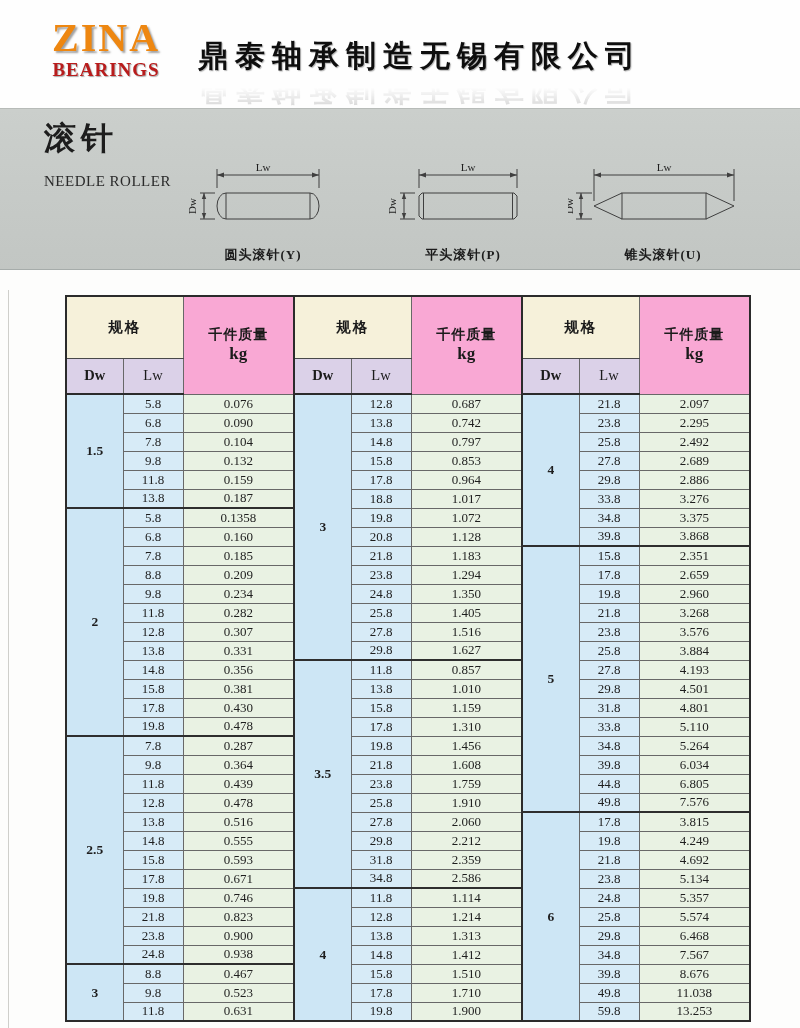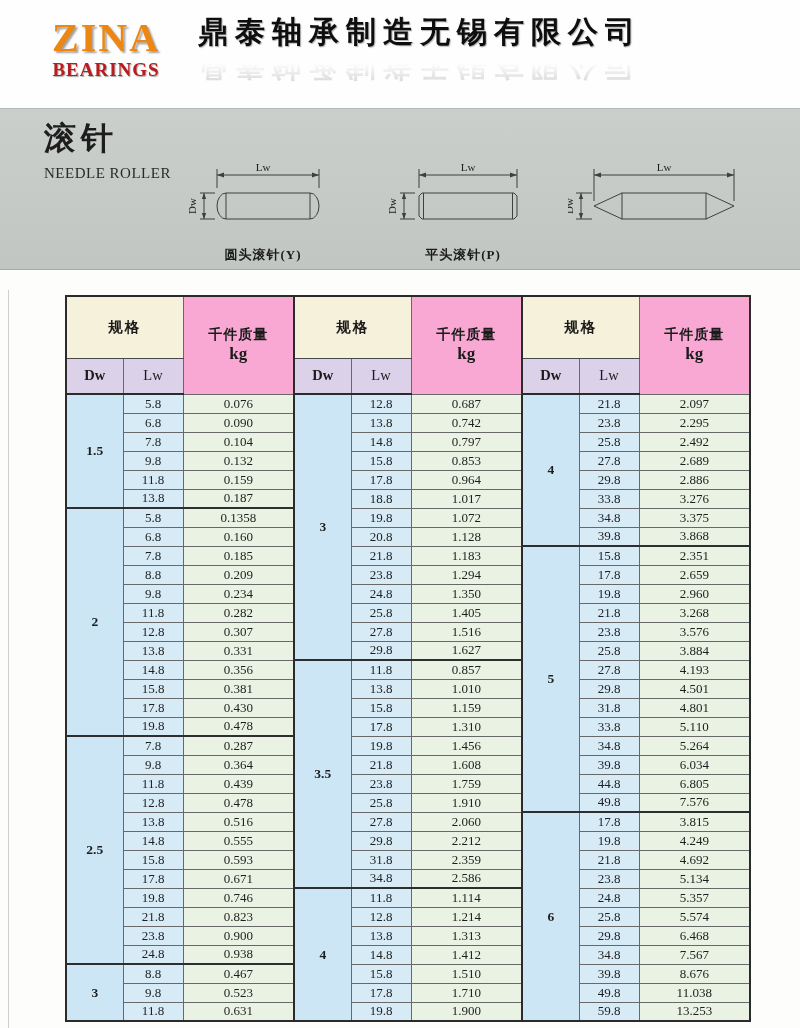--- a/index.html
+++ b/index.html
@@ -7,35 +7,35 @@
   body { font-family:"Liberation Serif", serif; background:#ffffff; }
   .page { position:relative; width:800px; height:1028px; background:#fdfdfc; overflow:hidden; }
 
   
   .top-header { position:absolute; left:0; top:0; width:800px; height:108px; background:#fefefe;padding-left:10px; }
   .logo { position:absolute; left:52px; top:18px; text-align:center; }
   .logo-zina { font-size:40px; line-height:40px; font-weight:bold; letter-spacing:2px;
     color:#ee8711; text-shadow:2px 2px 2px rgba(110,110,110,0.65); font-family:"Liberation Serif", serif; }
   .logo-bearings { font-size:19px; line-height:20px; font-weight:bold; letter-spacing:1px;
     color:#b91c1c; text-shadow:1px 1px 1px rgba(110,110,110,0.6); margin-top:2px; }
-  .company-wrap { position:absolute; left:198px; top:12px; }
+  .company-wrap { position:absolute; left:198px; top:36px; }
   .company-name { font-size:30px; font-weight:bold; color:#0e0e0e; letter-spacing:7px;
     text-shadow:1px 1px 1px rgba(90,90,90,0.45); white-space:nowrap; }
   .company-reflection { font-size:30px; font-weight:bold; color:#444; letter-spacing:7px; white-space:nowrap;
     transform:scaleY(-1); opacity:0.28; margin-top:-8px; filter:blur(0.4px);
     -webkit-mask-image:linear-gradient(to bottom, rgba(0,0,0,0.85) 0%, rgba(0,0,0,0) 55%);
     mask-image:linear-gradient(to bottom, rgba(0,0,0,0.85) 0%, rgba(0,0,0,0) 55%); }
 
   
   .banner { position:absolute; left:0; top:108px; width:800px; height:162px;
     background:linear-gradient(180deg,#cbcfcc 0%, #c6cac7 55%, #c2c6c3 100%);
     border-top:1px solid #b7bbb8; border-bottom:1px solid #a6acaa; }
   .banner-titles { position:absolute; left:44px; top:8px; }
   .title-cn { font-size:32px; font-weight:bold; color:#1d1d1d; letter-spacing:5px; }
-  .title-en { font-size:15px; color:#2a2a2a; letter-spacing:0.5px; margin-top:4px; }
+  .title-en { font-size:15px; color:#2a2a2a; letter-spacing:0.5px; margin-top:12px; }
   .diagram { position:absolute; top:52px; text-align:center; }
   .diagram-y { left:188px; }
   .diagram-p { left:388px; }
   .diagram-u { left:568px; }
   .diagram svg { display:block; }
   .diagram-caption { font-size:13px; font-weight:600; color:#1c1c1c; margin-top:13px; letter-spacing:1px; }
   .dim-text { font-size:11px; fill:#1f1f1f; font-family:"Liberation Serif", serif; }
 
   
   .page-edge-line { position:absolute; left:8px; top:290px; height:738px; width:1px; background:#cfcfcb; }
@@ -143,20 +143,21 @@
         </g>
         <g fill="#3f3f3f" stroke="none">
           <path d="M26 14 l7 -2.4 v4.8 Z"></path>
             <path d="M166 14 l-7 -2.4 v4.8 Z"></path>
           <path d="M13 32 l-2.2 6 h4.4 Z"></path>
             <path d="M13 58 l-2.2 -6 h4.4 Z"></path>
         </g>
         <text class="dim-text" x="96" y="10" text-anchor="middle">Lw</text>
         <text class="dim-text" x="5" y="45" text-anchor="middle" transform="rotate(-90 5 45)">Dw</text>
       </svg>
+      <div class="diagram-caption">锥头滚针(U)</div>
     </div>
   </div>
 
   <div class="page-edge-line"></div>
 
   <div class="table-area">
     <table>
       <thead>
         <tr>
           <th class="spec-th" colspan="2">规格</th>

